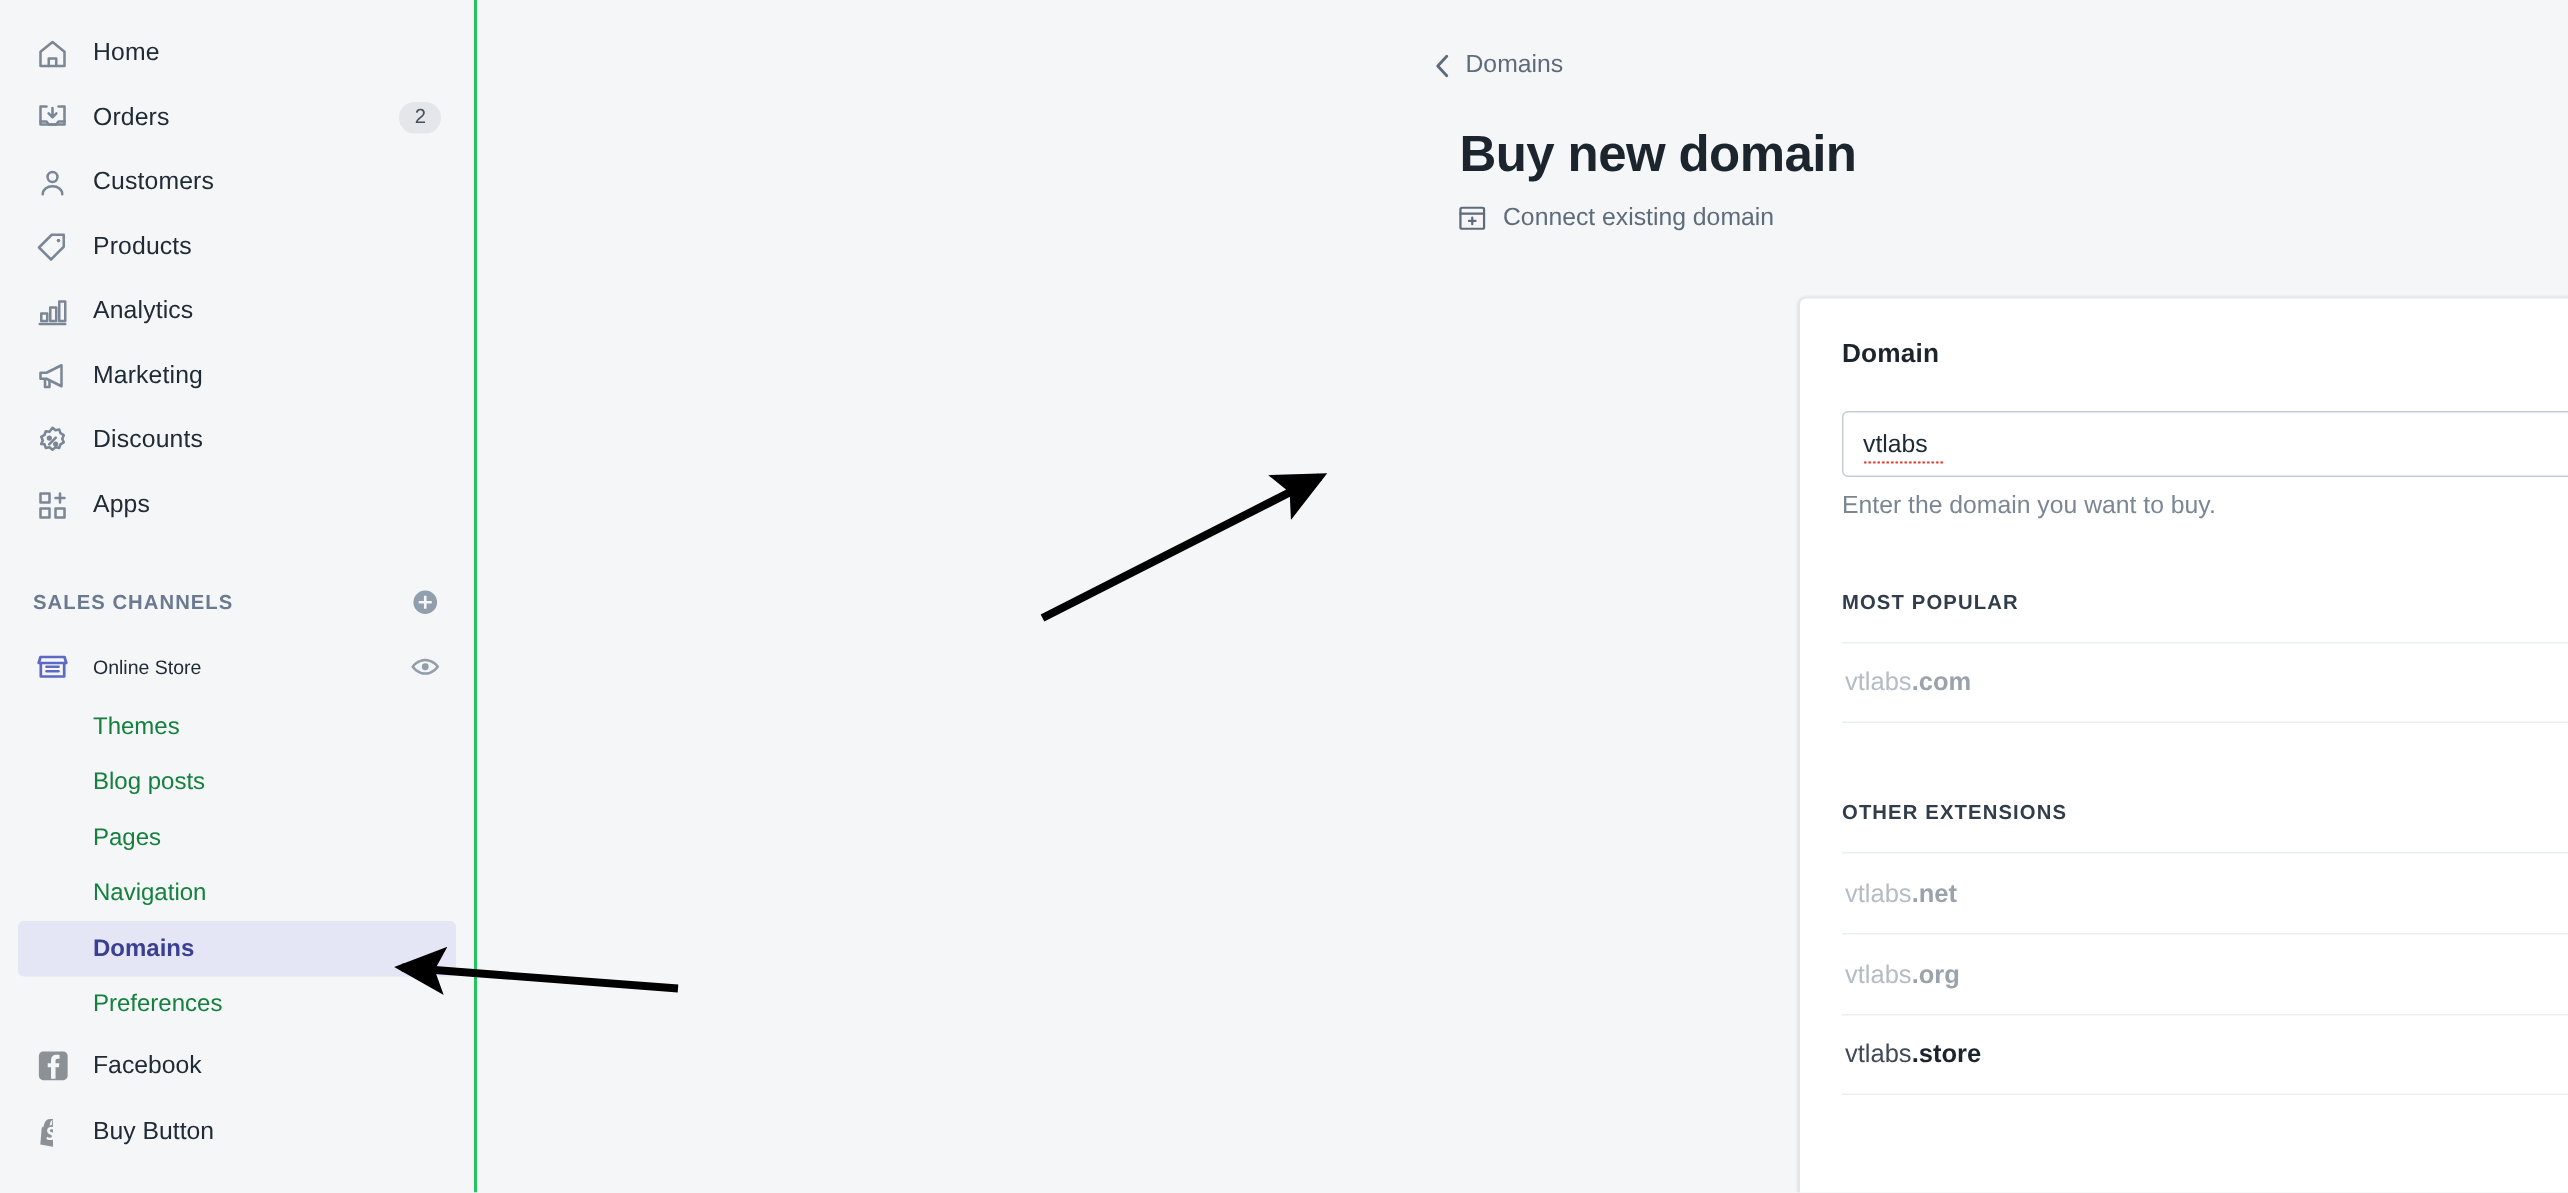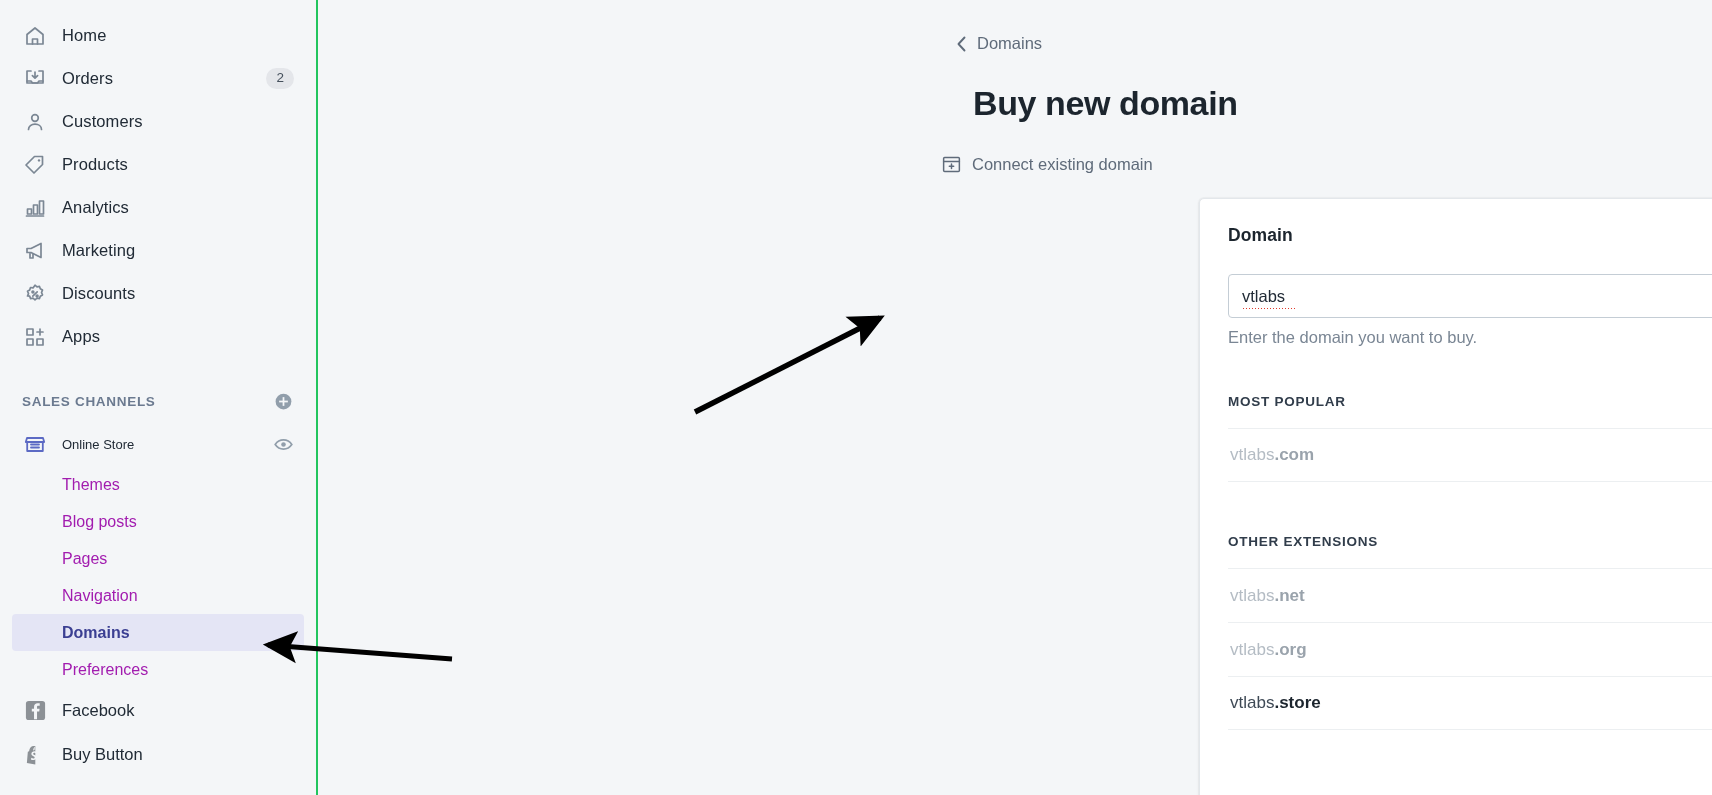--- a/index.html
+++ b/index.html
@@ -79,21 +79,21 @@
   .eye-icon { color: #919eab; display: flex; }
 
   .sub-item {
     height: 37px;
     margin: 0 12px;
     padding: 0 10px 0 50px;
     display: flex; align-items: center;
     border-radius: 4px;
     cursor: pointer;
   }
-  .sub-item .sub-label { font-size: 16px; color: #a21caf; }
+  .sub-item .sub-label { font-size: 16px; color: #15803d; }
   .sub-item.active { background: #e4e5f5; }
   .sub-item.active .sub-label { color: #3b3f92; font-weight: bold; }
 
   .channel-row {
     display: flex; align-items: center;
     height: 44px;
     margin: 0 12px;
     padding: 0 10px;
     cursor: pointer;
     text-align: right;
@@ -119,22 +119,22 @@
   .breadcrumb .chev { color: #637381; margin-right: 9px; display: flex; }
   .breadcrumb .bc-label { font-size: 16.5px; color: #5f6b7a; }
 
   .page-title {
     position: absolute; left: 655px; top: 84px;
     font-size: 34px; font-weight: bold;
     color: #1c252e; letter-spacing: -0.4px;
   }
 
   .connect-link {
-    position: absolute; left: 623px; top: 135px;
-    display: flex; align-items: center; cursor: pointer; margin-top: 19px;
+    position: absolute; left: 653px; top: 135px;
+    display: flex; align-items: center; cursor: pointer;
   }
   .connect-link .win-icon { color: #5f6b7a; margin-right: 10px; display: flex; }
   .connect-link .cl-label { font-size: 16.5px; color: #5f6b7a; }
 
   
   .card {
     position: absolute;
     left: 881px; top: 198px;
     width: 797px; height: 640px;
     background: #ffffff;

